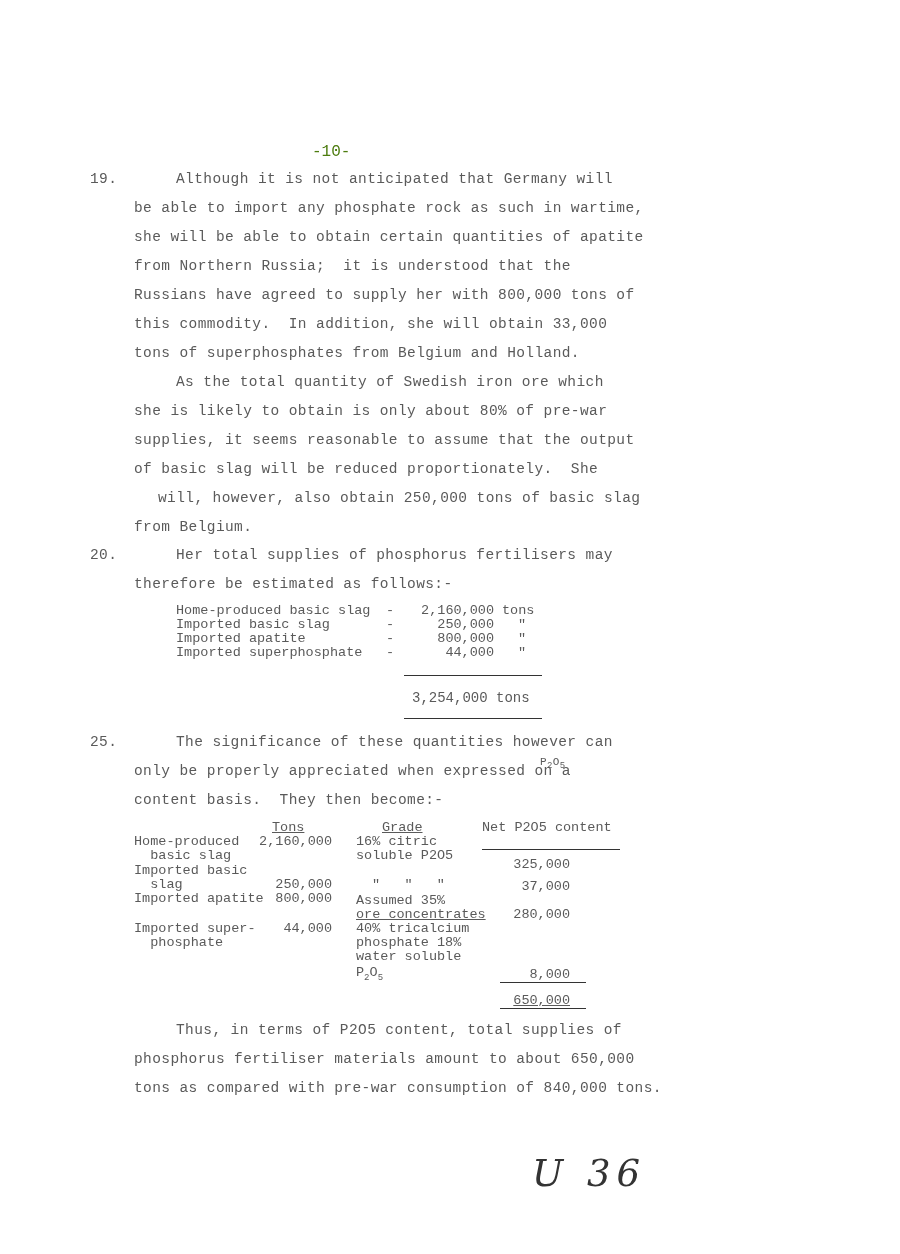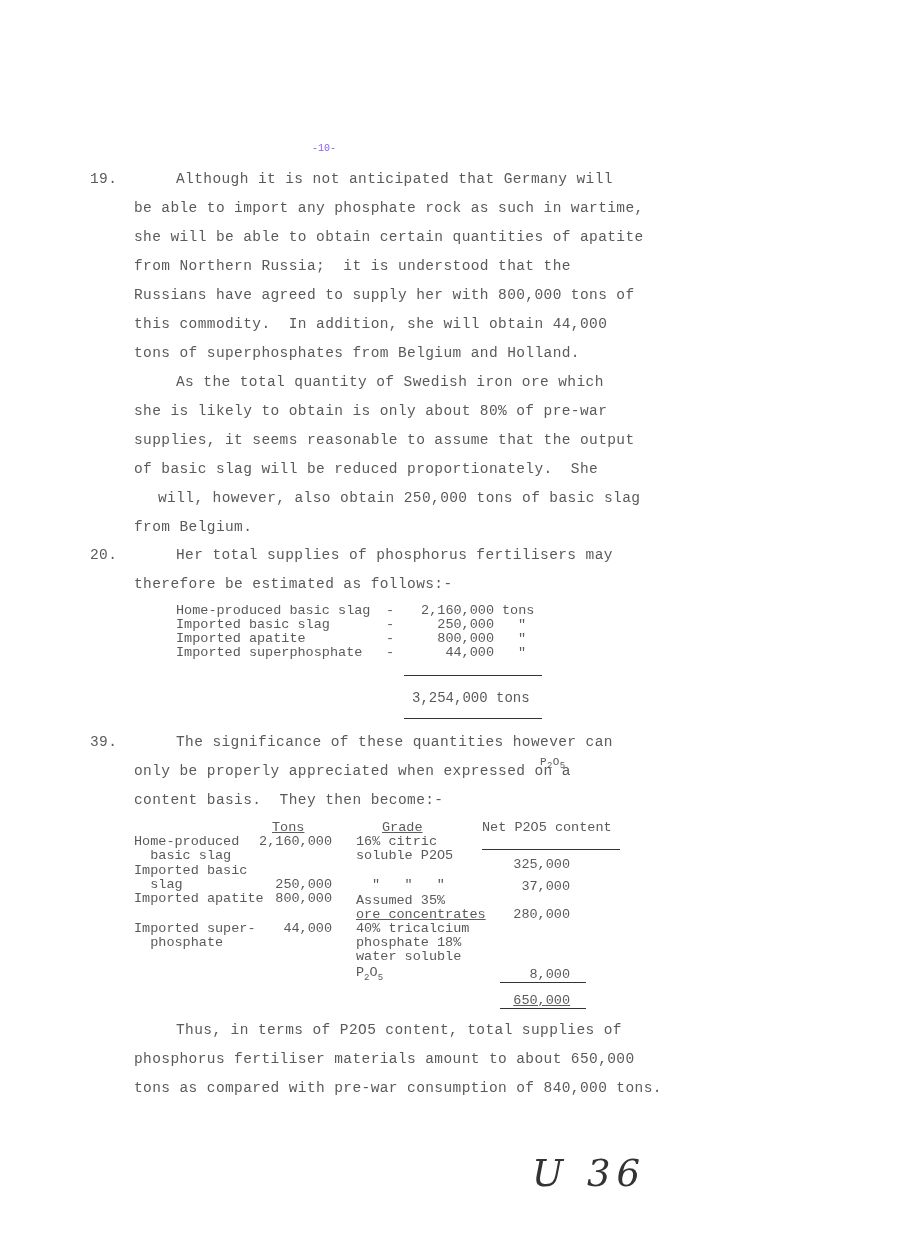--- a/index.html
+++ b/index.html
@@ -1,37 +1,37 @@
 <!DOCTYPE html>
 <html><head>
 <meta charset="utf-8">
 <style>
   html, body { margin:0; padding:0; background:#ffffff; }
   body { width:900px; height:1254px; position:relative; overflow:hidden;
          font-family:"Liberation Mono","DejaVu Sans Mono",monospace; color:#555; }
   .t { position:absolute; font-size:14.5px; white-space:pre; letter-spacing:0.4px; color:#5a5a5a; }
-  .pnum { position:absolute; font-size:10px; color:#8b5cf6; }
+  .pnum { position:absolute; font-size:16px; color:#4d7c0f; }
   .tbl { position:absolute; font-size:13.5px; white-space:pre; line-height:14.5px; color:#5a5a5a; }
   .rule { position:absolute; border-top:1px solid #333; height:0; }
   .u { text-decoration:underline; }
   sub { font-size:9px; }
   .hand { position:absolute; font-family:"DejaVu Serif",serif; font-size:37px; color:#333; letter-spacing:6px; font-style:italic; }
 </style>
 </head>
 <body>
 
 <div class="pnum" style="left:312px;top:143px;">-10-</div>
 
 <div class="t" style="left:90px;top:171px;">19.</div>
 <div class="t" style="left:176px;top:171px;">Although it is not anticipated that Germany will</div>
 <div class="t" style="left:134px;top:200px;">be able to import any phosphate rock as such in wartime,</div>
 <div class="t" style="left:134px;top:229px;">she will be able to obtain certain quantities of apatite</div>
 <div class="t" style="left:134px;top:258px;">from Northern Russia;  it is understood that the</div>
 <div class="t" style="left:134px;top:287px;">Russians have agreed to supply her with 800,000 tons of</div>
-<div class="t" style="left:134px;top:316px;">this commodity.  In addition, she will obtain 44,000</div>
+<div class="t" style="left:134px;top:316px;">this commodity.  In addition, she will obtain 33,000</div>
 <div class="t" style="left:134px;top:345px;">tons of superphosphates from Belgium and Holland.</div>
 <div class="t" style="left:176px;top:374px;">As the total quantity of Swedish iron ore which</div>
 <div class="t" style="left:134px;top:403px;">she is likely to obtain is only about 80% of pre-war</div>
 <div class="t" style="left:134px;top:432px;">supplies, it seems reasonable to assume that the output</div>
 <div class="t" style="left:134px;top:461px;">of basic slag will be reduced proportionately.  She</div>
 <div class="t" style="left:134px;top:490px;margin-left:24px;">will, however, also obtain 250,000 tons of basic slag</div>
 <div class="t" style="left:134px;top:519px;">from Belgium.</div>
 
 <div class="t" style="left:90px;top:547px;">20.</div>
 <div class="t" style="left:176px;top:547px;">Her total supplies of phosphorus fertilisers may</div>
@@ -56,21 +56,21 @@
   <div class="tbl" style="left:176px;top:646px;">Imported superphosphate</div>
   <div class="tbl" style="left:386px;top:646px;">-</div>
   <div class="tbl" style="left:412px;top:646px;width:82px;text-align:right;">44,000</div>
   <div class="tbl" style="left:518px;top:646px;">"</div>
 
   <div class="rule" style="left:404px;top:675px;width:138px;"></div>
   <div class="tbl" style="left:412px;top:691px;font-size:14px;">3,254,000 tons</div>
   <div class="rule" style="left:404px;top:718px;width:138px;"></div>
 </div>
 
-<div class="t" style="left:90px;top:734px;">39.</div>
+<div class="t" style="left:90px;top:734px;">25.</div>
 <div class="t" style="left:176px;top:734px;">The significance of these quantities however can</div>
 <div class="t" style="left:134px;top:763px;">only be properly appreciated when expressed on a</div>
 <div class="t" style="left:540px;top:756px;font-size:11px;">P<sub>2</sub>O<sub>5</sub></div>
 <div class="t" style="left:134px;top:792px;">content basis.  They then become:-</div>
 
 <div>
   <div class="tbl u" style="left:272px;top:821px;">Tons</div>
   <div class="tbl u" style="left:382px;top:821px;">Grade</div>
   <div class="tbl" style="left:482px;top:821px;">Net P2O5 content</div>
   <div class="rule" style="left:482px;top:849px;width:138px;"></div>

